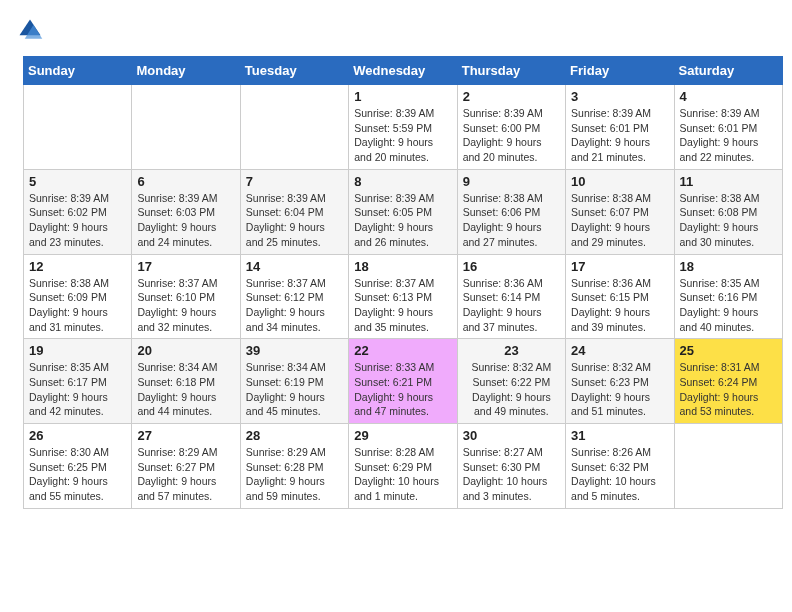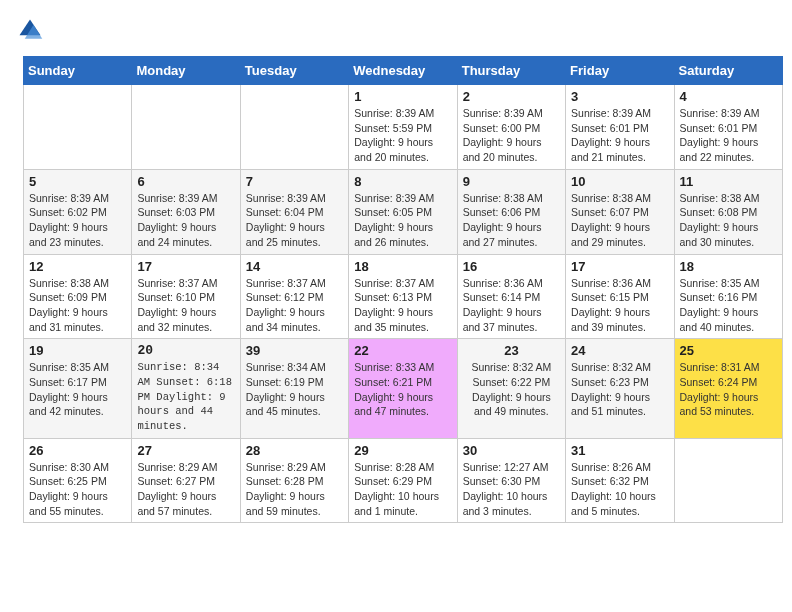--- a/index.html
+++ b/index.html
@@ -236,21 +236,21 @@
 Daylight: 9 hours and 40 minutes.</div>
         </td>
       </tr>
       <tr>
         <td style="background: rgb(245, 245, 245);">
           <span class="day-number">19</span>
           <div class="day-info">Sunrise: 8:35 AM
 Sunset: 6:17 PM
 Daylight: 9 hours and 42 minutes.</div>
         </td>
-        <td style="background: rgb(245, 245, 245); font-family: Liberation Mono, monospace;">
+        <td style="background: rgb(245, 245, 245);">
           <span class="day-number">20</span>
           <div class="day-info">Sunrise: 8:34 AM
 Sunset: 6:18 PM
 Daylight: 9 hours and 44 minutes.</div>
         </td>
         <td style="background: rgb(245, 245, 245);">
           <span class="day-number">39</span>
           <div class="day-info">Sunrise: 8:34 AM
 Sunset: 6:19 PM
 Daylight: 9 hours and 45 minutes.</div>
@@ -300,21 +300,21 @@
 Daylight: 9 hours and 59 minutes.</div>
         </td>
         <td>
           <span class="day-number">29</span>
           <div class="day-info">Sunrise: 8:28 AM
 Sunset: 6:29 PM
 Daylight: 10 hours and 1 minute.</div>
         </td>
         <td>
           <span class="day-number">30</span>
-          <div class="day-info">Sunrise: 12:27 AM
+          <div class="day-info">Sunrise: 8:27 AM
 Sunset: 6:30 PM
 Daylight: 10 hours and 3 minutes.</div>
         </td>
         <td>
           <span class="day-number">31</span>
           <div class="day-info">Sunrise: 8:26 AM
 Sunset: 6:32 PM
 Daylight: 10 hours and 5 minutes.</div>
         </td>
         <td class="empty-cell"></td>

